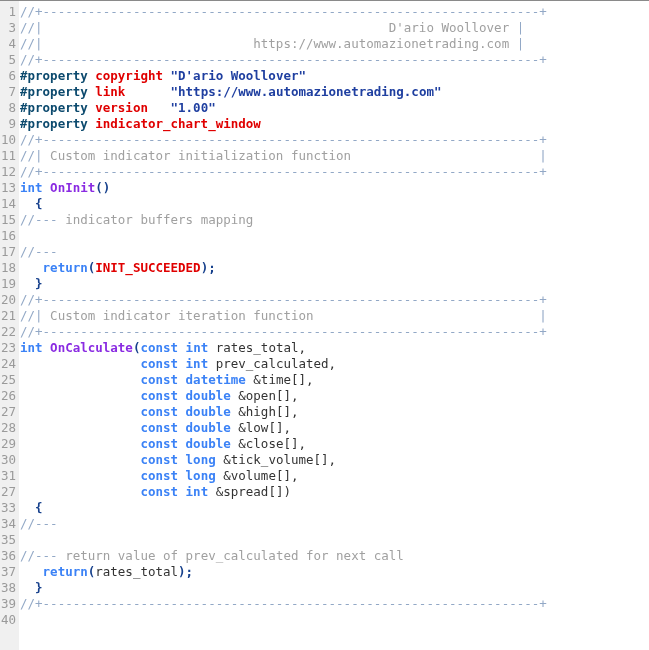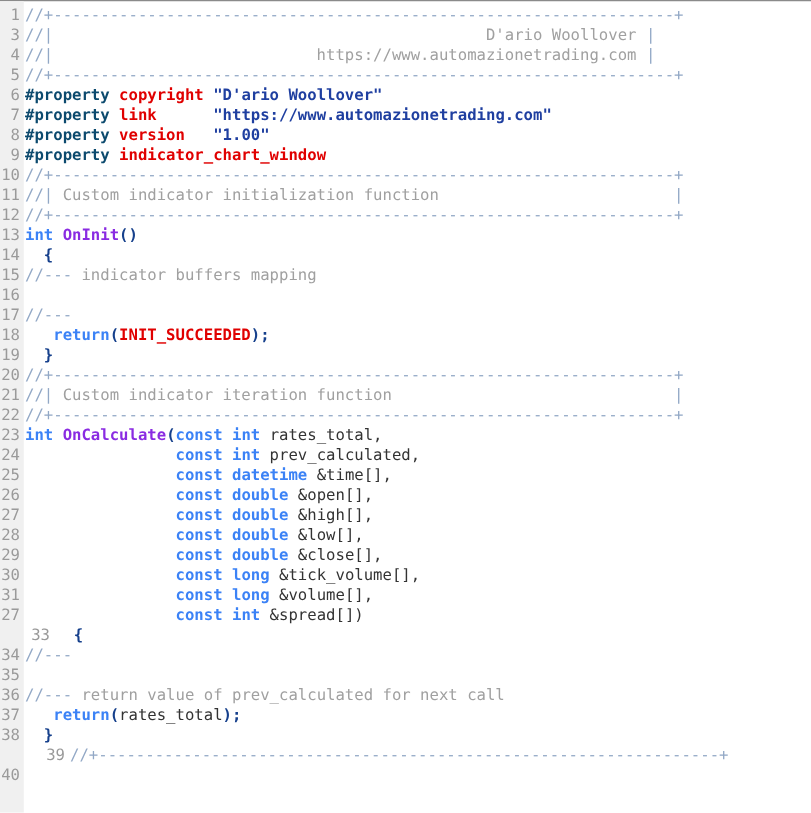--- a/index.html
+++ b/index.html
@@ -110,22 +110,22 @@
       <div class="line" style="height: 16px; line-height: 16px;"><span class="ln">23</span><span class="src"><span class="kw">int</span><span class="plain"> </span><span class="fn">OnCalculate</span><span class="punct">(</span><span class="kw">const</span><span class="plain"> </span><span class="kw">int</span><span class="plain"> rates_total,</span></span></div>
       <div class="line" style="height: 16px; line-height: 16px;"><span class="ln">24</span><span class="src"><span class="plain">                </span><span class="kw">const</span><span class="plain"> </span><span class="kw">int</span><span class="plain"> prev_calculated,</span></span></div>
       <div class="line" style="height: 16px; line-height: 16px;"><span class="ln">25</span><span class="src"><span class="plain">                </span><span class="kw">const</span><span class="plain"> </span><span class="kw">datetime</span><span class="plain"> &amp;time[],</span></span></div>
       <div class="line" style="height: 16px; line-height: 16px; text-decoration: underline;"><span class="ln">26</span><span class="src"><span class="plain">                </span><span class="kw">const</span><span class="plain"> </span><span class="kw">double</span><span class="plain"> &amp;open[],</span></span></div>
       <div class="line" style="height: 16px; line-height: 16px; text-decoration: underline;"><span class="ln">27</span><span class="src"><span class="plain">                </span><span class="kw">const</span><span class="plain"> </span><span class="kw">double</span><span class="plain"> &amp;high[],</span></span></div>
       <div class="line" style="height: 16px; line-height: 16px;"><span class="ln">28</span><span class="src"><span class="plain">                </span><span class="kw">const</span><span class="plain"> </span><span class="kw">double</span><span class="plain"> &amp;low[],</span></span></div>
       <div class="line" style="height: 16px; line-height: 16px;"><span class="ln">29</span><span class="src"><span class="plain">                </span><span class="kw">const</span><span class="plain"> </span><span class="kw">double</span><span class="plain"> &amp;close[],</span></span></div>
       <div class="line" style="height: 16px; line-height: 16px;"><span class="ln">30</span><span class="src"><span class="plain">                </span><span class="kw">const</span><span class="plain"> </span><span class="kw">long</span><span class="plain"> &amp;tick_volume[],</span></span></div>
       <div class="line" style="height: 16px; line-height: 16px;"><span class="ln">31</span><span class="src"><span class="plain">                </span><span class="kw">const</span><span class="plain"> </span><span class="kw">long</span><span class="plain"> &amp;volume[],</span></span></div>
       <div class="line" style="height: 16px; line-height: 16px;"><span class="ln">27</span><span class="src"><span class="plain">                </span><span class="kw">const</span><span class="plain"> </span><span class="kw">int</span><span class="plain"> &amp;spread[])</span></span></div>
-      <div class="line" style="height: 16px; line-height: 16px; margin-left: 24px;"><span class="ln">33</span><span class="src"><span class="plain">  </span><span class="brace">{</span></span></div>
+      <div class="line" style="height: 16px; line-height: 16px;"><span class="ln">33</span><span class="src"><span class="plain">  </span><span class="brace">{</span></span></div>
       <div class="line" style="height: 16px; line-height: 16px;"><span class="ln">34</span><span class="src"><span class="cmtmark">//---</span></span></div>
       <div class="line" style="height: 16px; line-height: 16px;"><span class="ln">35</span><span class="src"><span class="plain"></span></span></div>
       <div class="line" style="height: 16px; line-height: 16px;"><span class="ln">36</span><span class="src"><span class="cmtmark">//---</span><span class="cmt"> return value of prev_calculated for next call</span></span></div>
       <div class="line" style="height: 16px; line-height: 16px;"><span class="ln">37</span><span class="src"><span class="plain">   </span><span class="kw">return</span><span class="punct">(</span><span class="plain">rates_total</span><span class="punct">);</span></span></div>
       <div class="line" style="height: 16px; line-height: 16px;"><span class="ln">38</span><span class="src"><span class="plain">  </span><span class="brace">}</span></span></div>
-      <div class="line" style="height: 16px; line-height: 16px; padding-left: 36px;"><span class="ln">39</span><span class="src"><span class="cmtmark">//+</span><span class="cmtmark">------------------------------------------------------------------+</span></span></div>
+      <div class="line" style="height: 16px; line-height: 16px;"><span class="ln">39</span><span class="src"><span class="cmtmark">//+</span><span class="cmtmark">------------------------------------------------------------------+</span></span></div>
       <div class="line" style="height: 16px; line-height: 16px;"><span class="ln">40</span><span class="src"><span class="plain"></span></span></div>
     </div>
 </div>
 
 </body></html>

